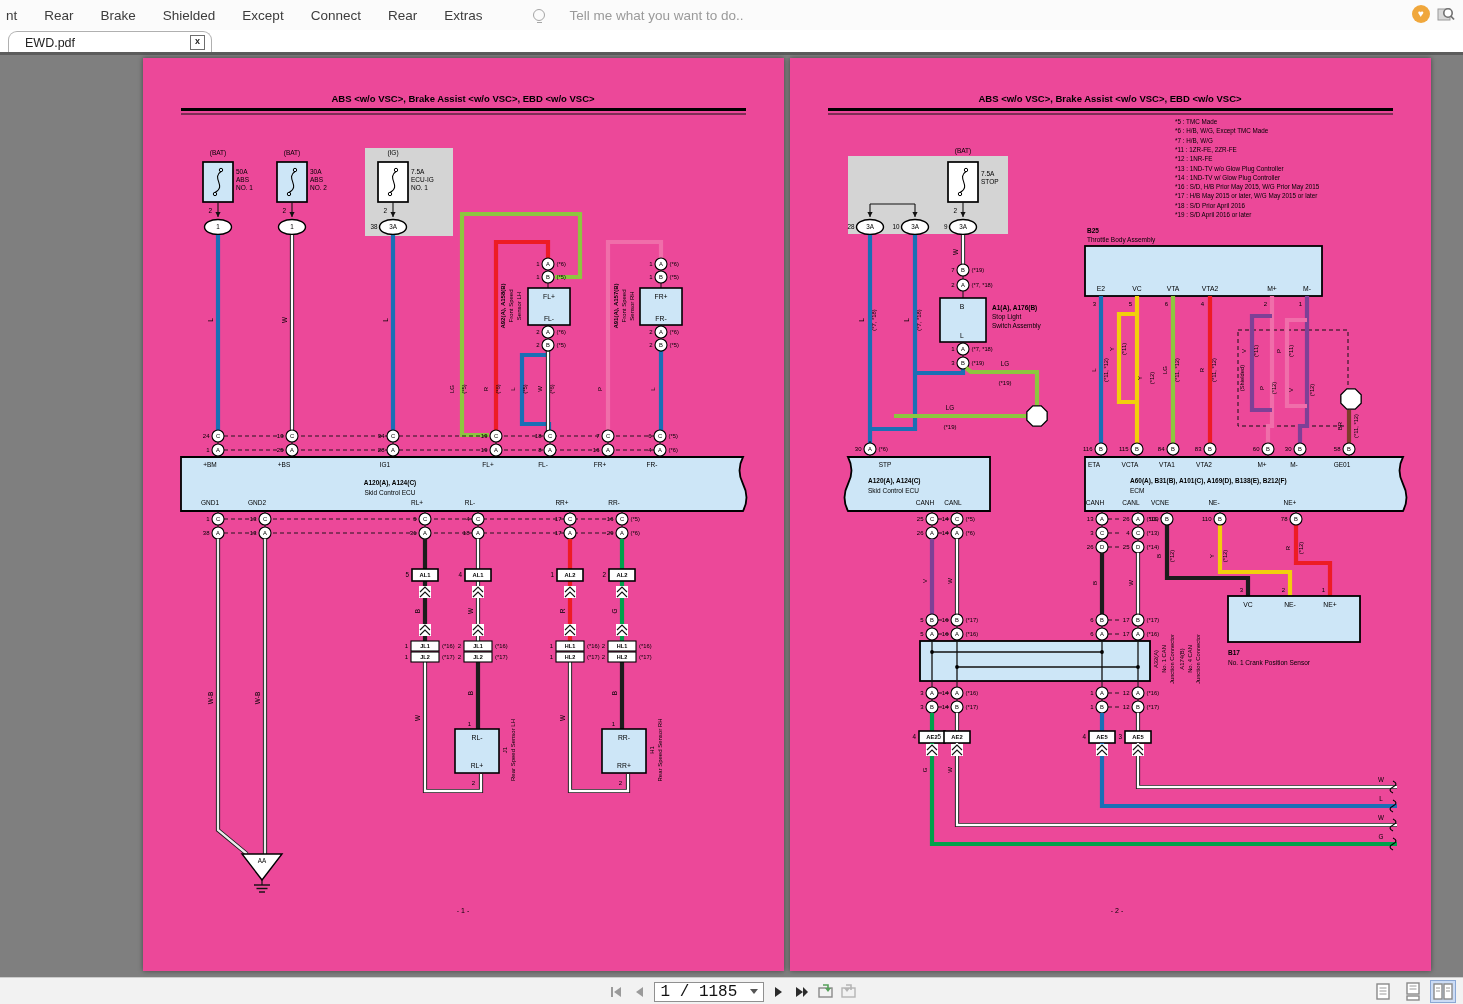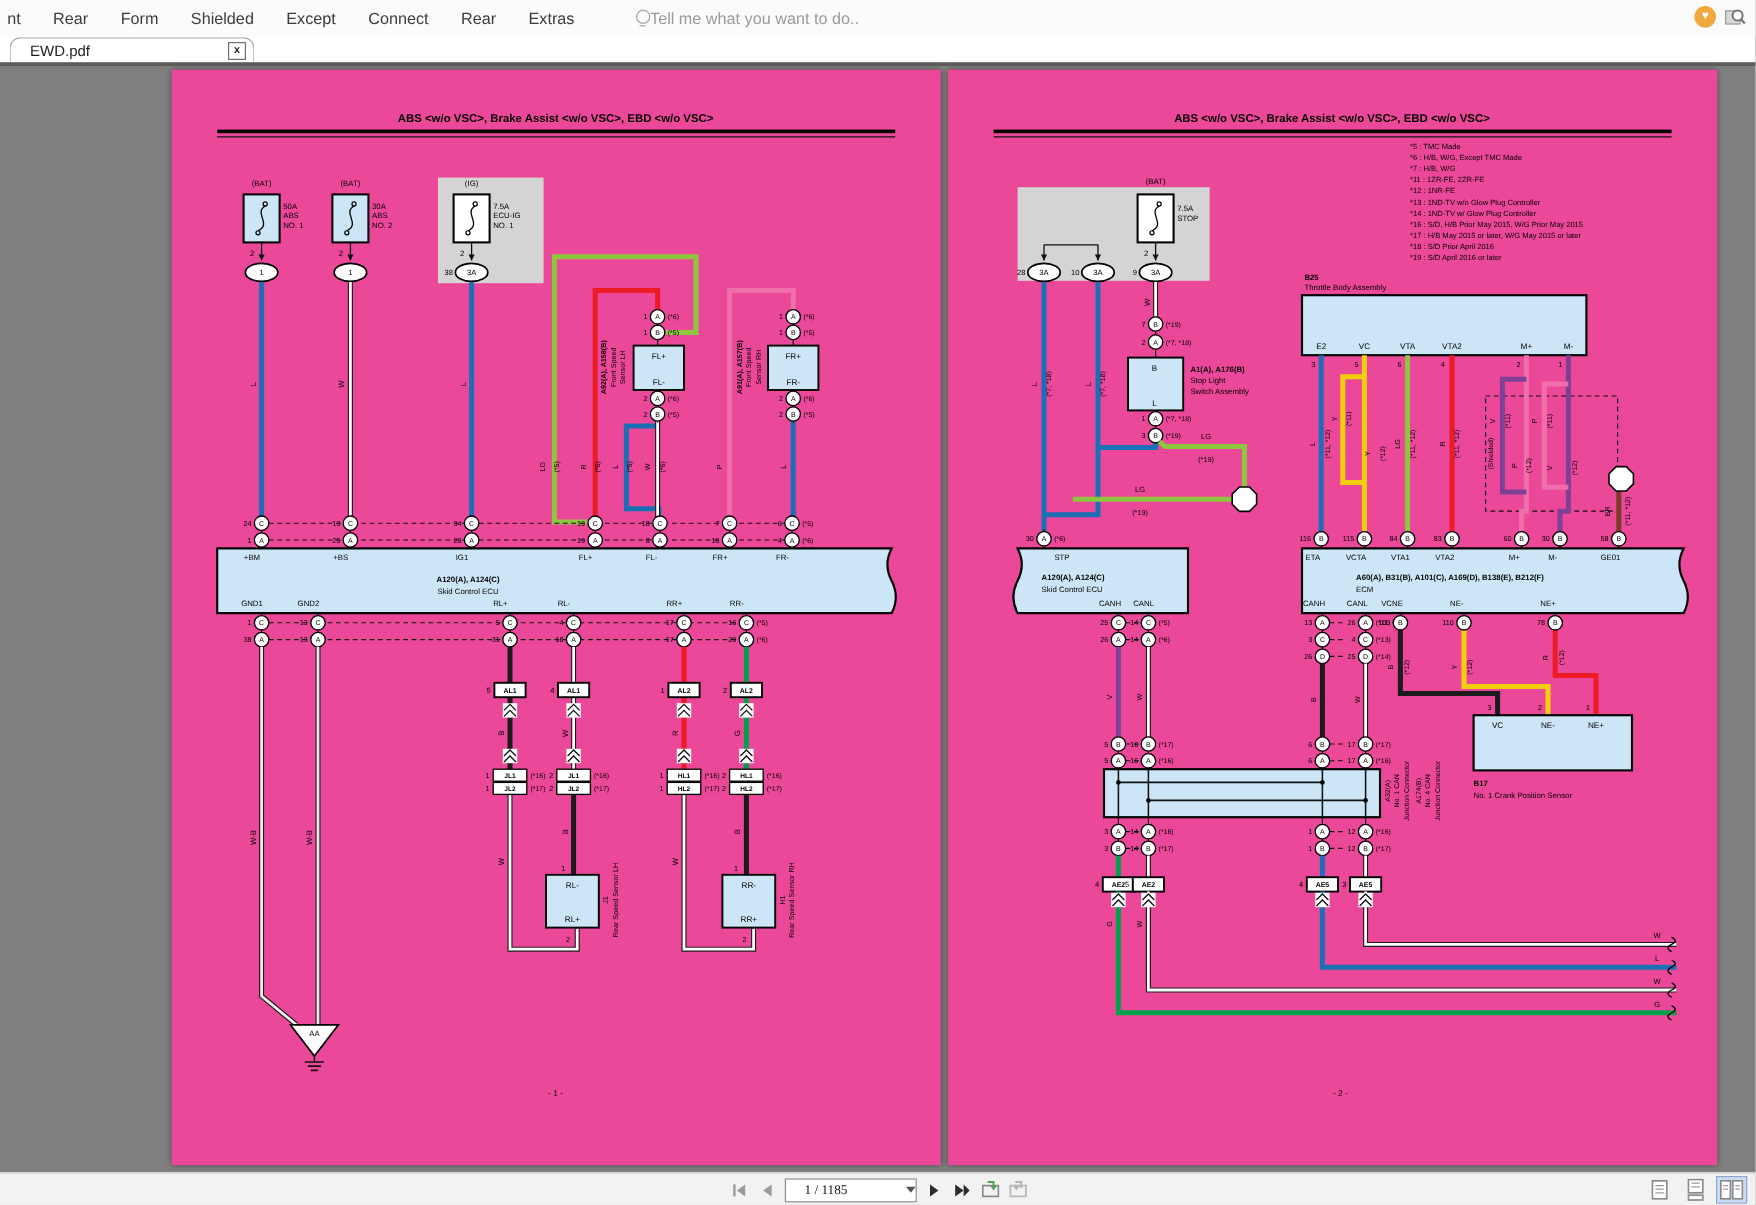--- a/index.html
+++ b/index.html
@@ -2,21 +2,21 @@
 <html><head>
 <meta charset="utf-8">
 <style>
   html,body{margin:0;padding:0}
   body{width:1463px;height:1004px;overflow:hidden;position:relative;
        font-family:"Liberation Sans",sans-serif;background:#fff}
   
   .menubar{position:absolute;top:0;left:0;right:0;height:30px;background:#fbfbfb;
            display:flex;align-items:center;gap:27px;padding-left:6px;font-size:13.5px;color:#3c3c3c}
   .menu-item{white-space:nowrap;cursor:default}
-  .tellme-wrap{display:flex;gap:0;margin-left:24px;color:#9a9a9a}
+  .tellme-wrap{display:flex;align-items:center;gap:24px;margin-left:24px;color:#9a9a9a}
   .bulb{width:10px;height:10px;border:1.5px solid #a5a5a5;border-radius:50%;position:relative}
   .bulb:after{content:"";position:absolute;left:2.5px;top:10px;width:5px;height:2px;border-bottom:1.5px solid #a5a5a5}
   .mb-right{position:absolute;right:8px;top:5px;display:flex;gap:7px;align-items:center}
   .heart-badge{width:18px;height:18px;border-radius:50%;background:#f0a73c;color:#fff;
                font-size:10px;line-height:18px;text-align:center}
   
   .tabbar{position:absolute;top:30px;left:0;right:16px;height:22px;background:#fff}
   .tab{position:absolute;left:8px;top:1px;width:180px;height:21px;background:#fff;
        border:1px solid #b0b0b0;border-bottom:none;border-radius:9px 9px 0 0;
        display:flex;align-items:center;justify-content:space-between;
@@ -30,36 +30,36 @@
          box-shadow:0 0 5px rgba(0,0,0,.45)}
   #sheet1{left:143px}
   #sheet2{left:790px}
   .sheet svg{display:block;width:641px;height:913px}
   
   .statusbar{position:absolute;left:0;right:0;top:977px;height:27px;background:#f2f2f2;
              border-top:1px solid #ccc;display:flex;align-items:center;justify-content:center;gap:7px}
   .nav-btn{width:16px;height:16px;display:flex;align-items:center;justify-content:center}
   .page-box{width:108px;height:18px;background:#fff;border:1px solid #909090;
             display:flex;align-items:center;justify-content:space-between}
-  .page-box input{border:none;outline:none;width:82px;font-size:11px;padding-left:16px;
-                  font-family:Liberation Serif, serif;color:#111;background:transparent}
+  .page-box input{border:none;outline:none;width:82px;font-size:16px;padding-left:6px;
+                  font-family:Liberation Mono, monospace;color:#111;background:transparent}
   .caret{width:0;height:0;border-left:4px solid transparent;border-right:4px solid transparent;
          border-top:5px solid #555;margin-right:5px}
   .sb-right{position:absolute;right:8px;top:3px;display:flex;gap:6px}
   .layout-btn{width:24px;height:21px;display:flex;align-items:center;justify-content:center}
   .layout-btn.active{background:#ccdcf5;outline:1px solid #8aa7d4}
   svg text{font-family:"Liberation Sans",sans-serif}
 </style>
 </head>
 <body>
 
 <div class="menubar">
   <span class="menu-item">nt</span>
   <span class="menu-item">Rear</span>
-  <span class="menu-item">Form</span>
+  <span class="menu-item">Brake</span>
   <span class="menu-item">Shielded</span>
   <span class="menu-item">Except</span>
   <span class="menu-item">Connect</span>
   <span class="menu-item">Rear</span>
   <span class="menu-item">Extras</span>
   <span class="tellme-wrap">
     <span class="bulb"></span>
     <span>Tell me what you want to do..</span>
   </span>
   <span class="mb-right">

